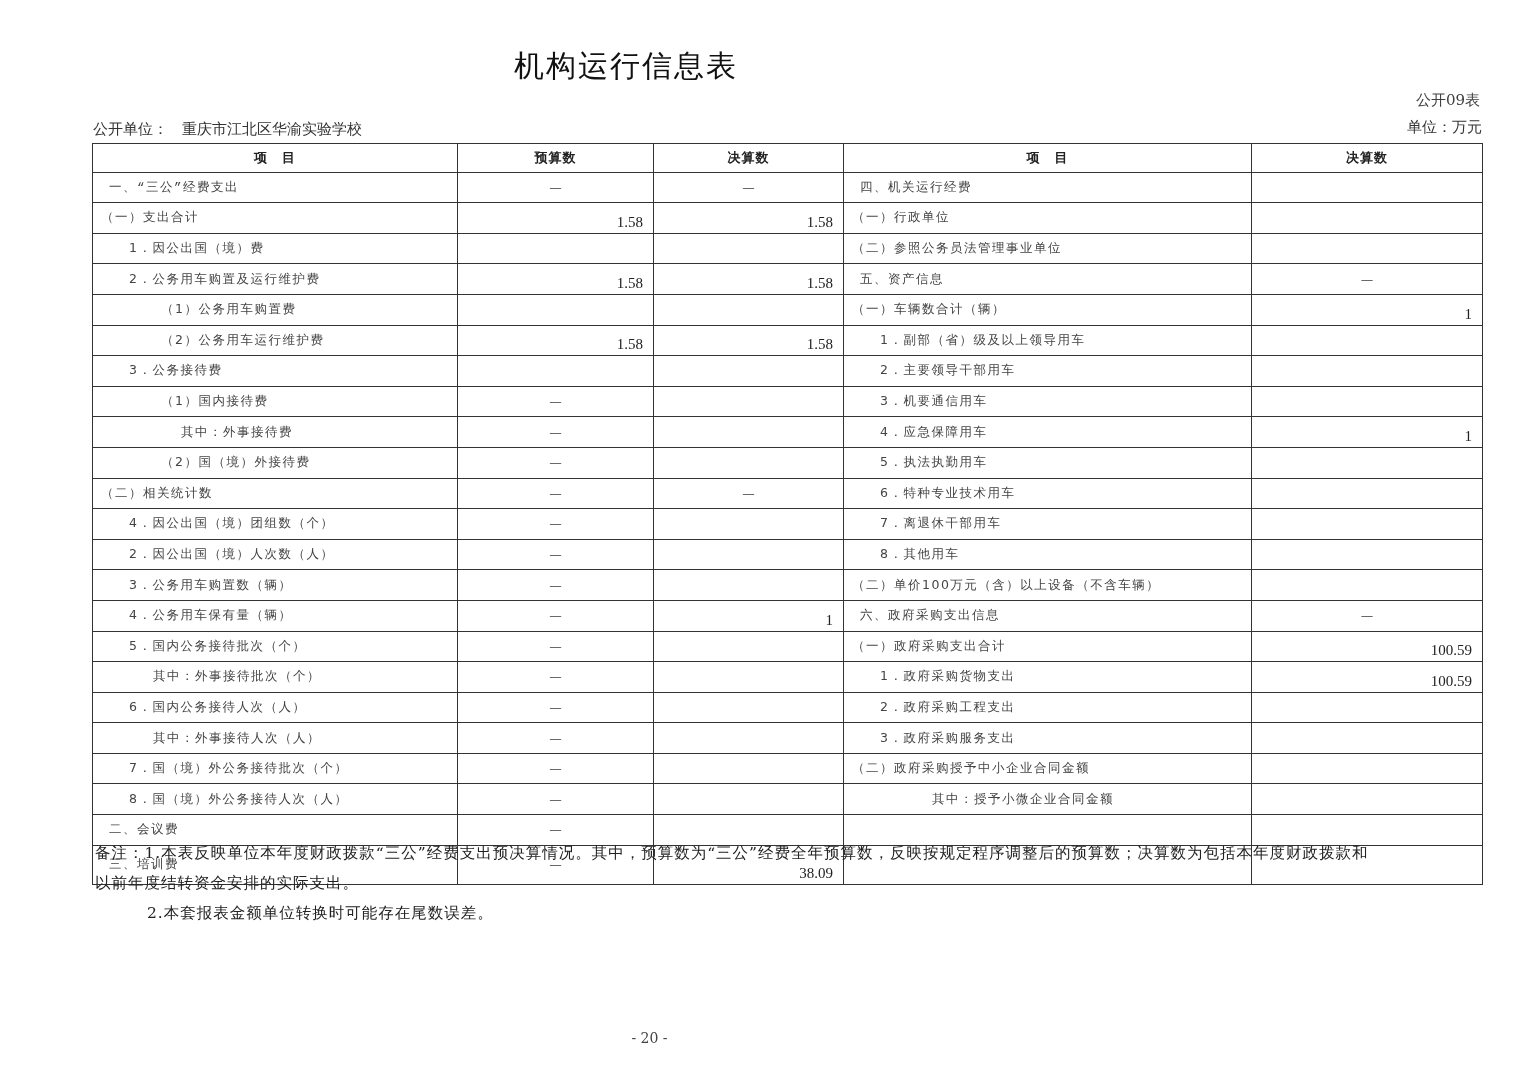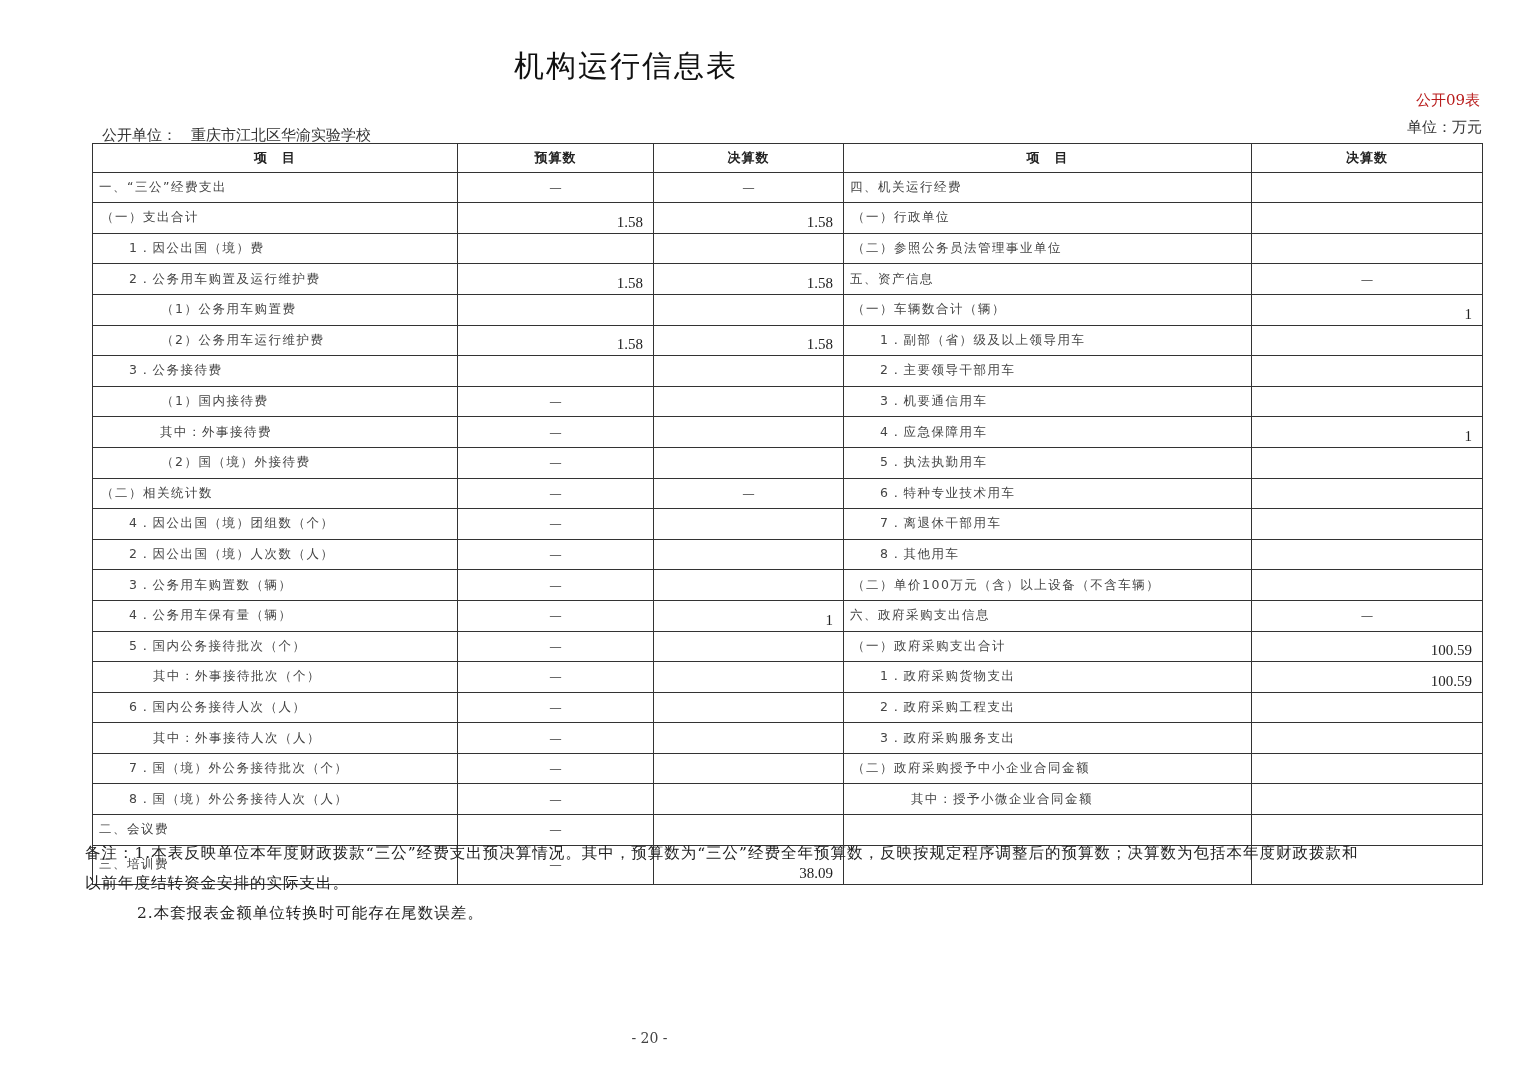--- a/index.html
+++ b/index.html
@@ -5,51 +5,51 @@
   html, body { margin: 0; padding: 0; background: #ffffff; }
   body {
     width: 1520px; height: 1074px; position: relative; overflow: hidden;
     font-family: "DejaVu Serif", "Liberation Serif", serif; color: #222;
   }
   .title {
     position: absolute; top: 46px; left: 0; width: 1252px; text-align: center;
     font-size: 30px; letter-spacing: 2px; color: #111;
   }
   .form-no {
-    position: absolute; top: 91px; right: 40px; font-size: 15px; color: #b91c1c;
+    position: absolute; top: 91px; right: 40px; font-size: 15px; color: #404040;
   }
   .unit-row {
     position: absolute; top: 118px; left: 93px; width: 1389px; height: 22px;
     font-size: 15px; color: #333;
   }
-  .unit-row .left { position: absolute; left: 0; top: 8px; margin-left: 9px; }
+  .unit-row .left { position: absolute; left: 0; top: 2px; }
   .unit-row .left span { margin-right: 14px; }
   .unit-row .right { position: absolute; right: 0; top: 0; }
   table {
     position: absolute; top: 143px; left: 92px; border-collapse: collapse;
     table-layout: fixed; width: 1390px;
     font-family: "DejaVu Sans", "Liberation Sans", sans-serif;
   }
   col.c1 { width: 365px; } col.c2 { width: 196px; } col.c3 { width: 190px; }
   col.c4 { width: 408px; } col.c5 { width: 231px; }
   td, th {
     border: 1px solid #333; height: 27.6px; padding: 0; font-size: 12.5px;
     color: #444; white-space: nowrap; overflow: hidden; font-weight: normal;
   }
   th { font-weight: bold; color: #222; text-align: center; font-size: 13px; letter-spacing: 1px; }
   td.item { text-align: left; letter-spacing: 1.5px; }
   td.num { text-align: right; vertical-align: bottom; padding-right: 10px; padding-bottom: 2px;
            font-family: "Liberation Serif", serif; font-size: 15px; color: #222; letter-spacing: 0; }
   td.dash { text-align: center; color: #555; }
   tr.last td { height: 36px; }
   tr.last td.item { vertical-align: middle; }
-  .i0 { padding-left: 6px; } .i1 { padding-left: 8px; } .i2 { padding-left: 36px; }
-  .i3 { padding-left: 68px; } .i4 { padding-left: 67px; margin-left: 28px; } .i5 { padding-left: 60px; }
+  .i0 { padding-left: 16px; font-family: Liberation Mono, monospace; } .i1 { padding-left: 8px; } .i2 { padding-left: 36px; }
+  .i3 { padding-left: 68px; } .i4 { padding-left: 88px; margin-left: 28px; } .i5 { padding-left: 60px; }
   .notes {
-    position: absolute; top: 838px; left: 85px; width: 1390px; font-size: 15.5px;
+    position: absolute; top: 838px; left: 95px; width: 1390px; font-size: 15.5px;
     line-height: 30px; color: #222; letter-spacing: 1px;
   }
   .notes .n2 { padding-left: 52px; }
   .page-no { position: absolute; top: 1030px; left: 0; width: 1299px; text-align: center;
              font-size: 14px; color: #444; }
 </style>
 </head>
 <body>
 
 <div class="title">机构运行信息表</div>

